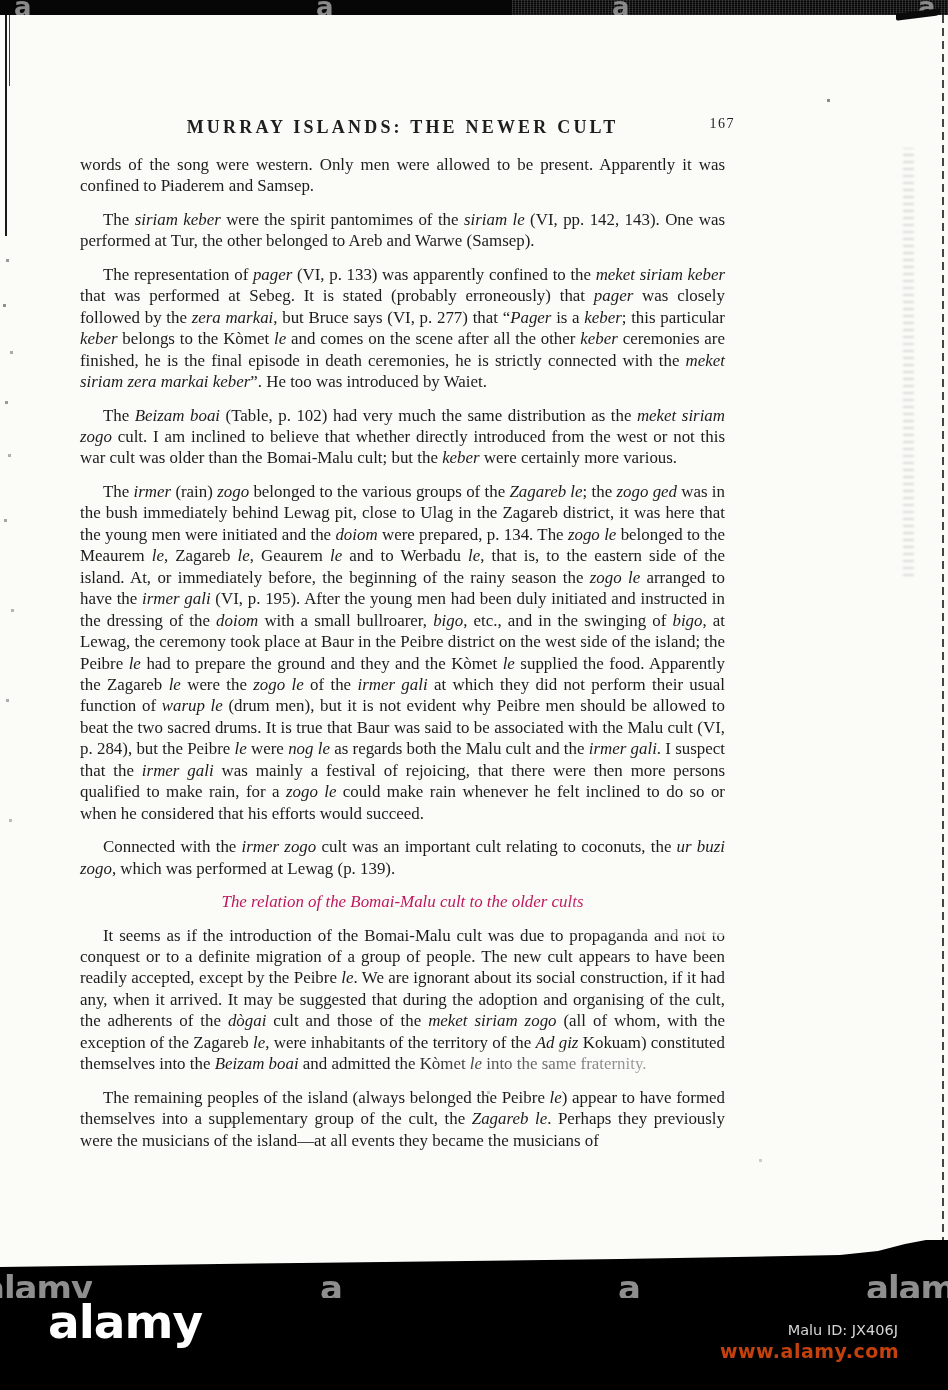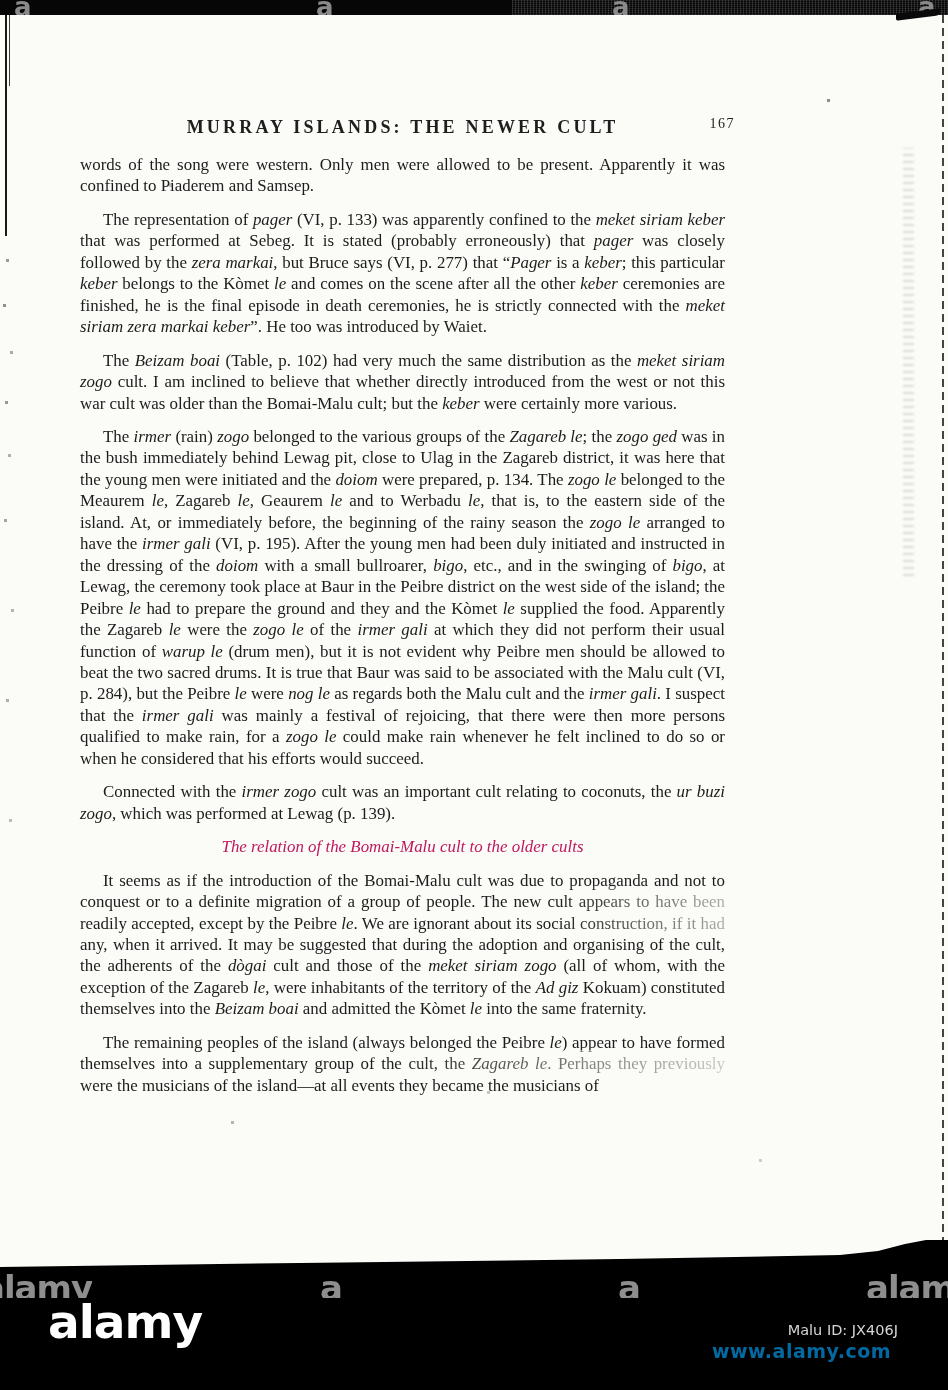--- a/index.html
+++ b/index.html
@@ -46,21 +46,21 @@
   
   .bottom-bar{position:absolute;left:0;top:1240px;width:948px;height:150px;background:#000;z-index:10;
     clip-path:polygon(0 27px,300px 23px,620px 19px,840px 15px,878px 11px,905px 4px,926px 0,948px 0,948px 150px,0 150px);}
   .bot-frag{position:absolute;top:31px;height:27px;overflow:hidden;color:#8e8e8e;
     font:700 34px/34px "DejaVu Sans",sans-serif;letter-spacing:-1px;}
   .bf0{left:-18px}.bf1{left:320px}.bf2{left:618px}.bf3{left:866px}
   .alamy-logo{position:absolute;left:48px;top:1294px;color:#ffffff;z-index:11;
     font:700 47px "DejaVu Sans",sans-serif;letter-spacing:-1px;}
   .image-id{position:absolute;right:50px;top:1322px;color:#d6d6d6;z-index:11;
     font:400 14.5px "DejaVu Sans",sans-serif;}
-  .alamy-url{position:absolute;right:57px;top:1340px;color:#0369a1;z-index:11;
+  .alamy-url{position:absolute;right:49px;top:1340px;color:#c2410c;z-index:11;
     font:700 19px "DejaVu Sans",sans-serif;letter-spacing:.5px;}
 </style>
 </head>
 <body>
 
 <div class="top-bar">
   <span class="dither"></span>
   <span class="top-frag tf0">a</span>
   <span class="top-frag tf1">a</span>
   <span class="top-frag tf2">a</span>
@@ -73,20 +73,21 @@
 <div class="right-dash"></div>
 <div class="showthrough"></div>
 
 <div class="header-row">
   <span class="header-title">MURRAY ISLANDS: THE NEWER CULT</span>
   <span class="page-num">167</span>
 </div>
 
 <div class="text-block">
     <p class="para"><span>words of the song were western. Only men were allowed to be present. Apparently it was confined to Piaderem and Samsep.</span></p>
+    <p class="para indent"><span>The </span><i>siriam keber</i><span> were the spirit pantomimes of the </span><i>siriam le</i><span> (VI, pp. 142, 143). One was performed at Tur, the other belonged to Areb and Warwe (Samsep).</span></p>
     <p class="para indent"><span>The representation of </span><i>pager</i><span> (VI, p. 133) was apparently confined to the </span><i>meket siriam keber</i><span> that was performed at Sebeg. It is stated (probably erroneously) that </span><i>pager</i><span> was closely followed by the </span><i>zera markai</i><span>, but Bruce says (VI, p. 277) that “</span><i>Pager</i><span> is a </span><i>keber</i><span>; this particular </span><i>keber</i><span> belongs to the Kòmet </span><i>le</i><span> and comes on the scene after all the other </span><i>keber</i><span> ceremonies are finished, he is the final episode in death ceremonies, he is strictly connected with the </span><i>meket siriam zera markai keber</i><span>”. He too was introduced by Waiet.</span></p>
     <p class="para indent"><span>The </span><i>Beizam boai</i><span> (Table, p. 102) had very much the same distribution as the </span><i>meket siriam zogo</i><span> cult. I am inclined to believe that whether directly introduced from the west or not this war cult was older than the Bomai-Malu cult; but the </span><i>keber</i><span> were certainly more various.</span></p>
     <p class="para indent"><span>The </span><i>irmer</i><span> (rain) </span><i>zogo</i><span> belonged to the various groups of the </span><i>Zagareb le</i><span>; the </span><i>zogo ged</i><span> was in the bush immediately behind Lewag pit, close to Ulag in the Zagareb district, it was here that the young men were initiated and the </span><i>doiom</i><span> were prepared, p. 134. The </span><i>zogo le</i><span> belonged to the Meaurem </span><i>le</i><span>, Zagareb </span><i>le</i><span>, Geaurem </span><i>le</i><span> and to Werbadu </span><i>le</i><span>, that is, to the eastern side of the island. At, or immediately before, the beginning of the rainy season the </span><i>zogo le</i><span> arranged to have the </span><i>irmer gali</i><span> (VI, p. 195). After the young men had been duly initiated and instructed in the dressing of the </span><i>doiom</i><span> with a small bullroarer, </span><i>bigo</i><span>, etc., and in the swinging of </span><i>bigo</i><span>, at Lewag, the ceremony took place at Baur in the Peibre district on the west side of the island; the Peibre </span><i>le</i><span> had to prepare the ground and they and the Kòmet </span><i>le</i><span> supplied the food. Apparently the Zagareb </span><i>le</i><span> were the </span><i>zogo le</i><span> of the </span><i>irmer gali</i><span> at which they did not perform their usual function of </span><i>warup le</i><span> (drum men), but it is not evident why Peibre men should be allowed to beat the two sacred drums. It is true that Baur was said to be associated with the Malu cult (VI, p. 284), but the Peibre </span><i>le</i><span> were </span><i>nog le</i><span> as regards both the Malu cult and the </span><i>irmer gali</i><span>. I suspect that the </span><i>irmer gali</i><span> was mainly a festival of rejoicing, that there were then more persons qualified to make rain, for a </span><i>zogo le</i><span> could make rain whenever he felt inclined to do so or when he considered that his efforts would succeed.</span></p>
     <p class="para indent"><span>Connected with the </span><i>irmer zogo</i><span> cult was an important cult relating to coconuts, the </span><i>ur buzi zogo</i><span>, which was performed at Lewag (p. 139).</span></p>
     <div class="section-heading">The relation of the Bomai-Malu cult to the older cults</div>
     <p class="para indent"><span>It seems as if the introduction of the Bomai-Malu cult was due to propaganda and not to conquest or to a definite migration of a group of people. The new cult appears to have been readily accepted, except by the Peibre </span><i>le</i><span>. We are ignorant about its social construction, if it had any, when it arrived. It may be suggested that during the adoption and organising of the cult, the adherents of the </span><i>dògai</i><span> cult and those of the </span><i>meket siriam zogo</i><span> (all of whom, with the exception of the Zagareb </span><i>le</i><span>, were inhabitants of the territory of the </span><i>Ad giz</i><span> Kokuam) constituted themselves into the </span><i>Beizam boai</i><span> and admitted the Kòmet </span><i>le</i><span> into the same fraternity.</span></p>
     <p class="para indent"><span>The remaining peoples of the island (always belonged the Peibre </span><i>le</i><span>) appear to have formed themselves into a supplementary group of the cult, the </span><i>Zagareb le</i><span>. Perhaps they previously were the musicians of the island—at all events they became the musicians of</span></p>
   </div>
 
 <div class="fade-right-1"></div>

